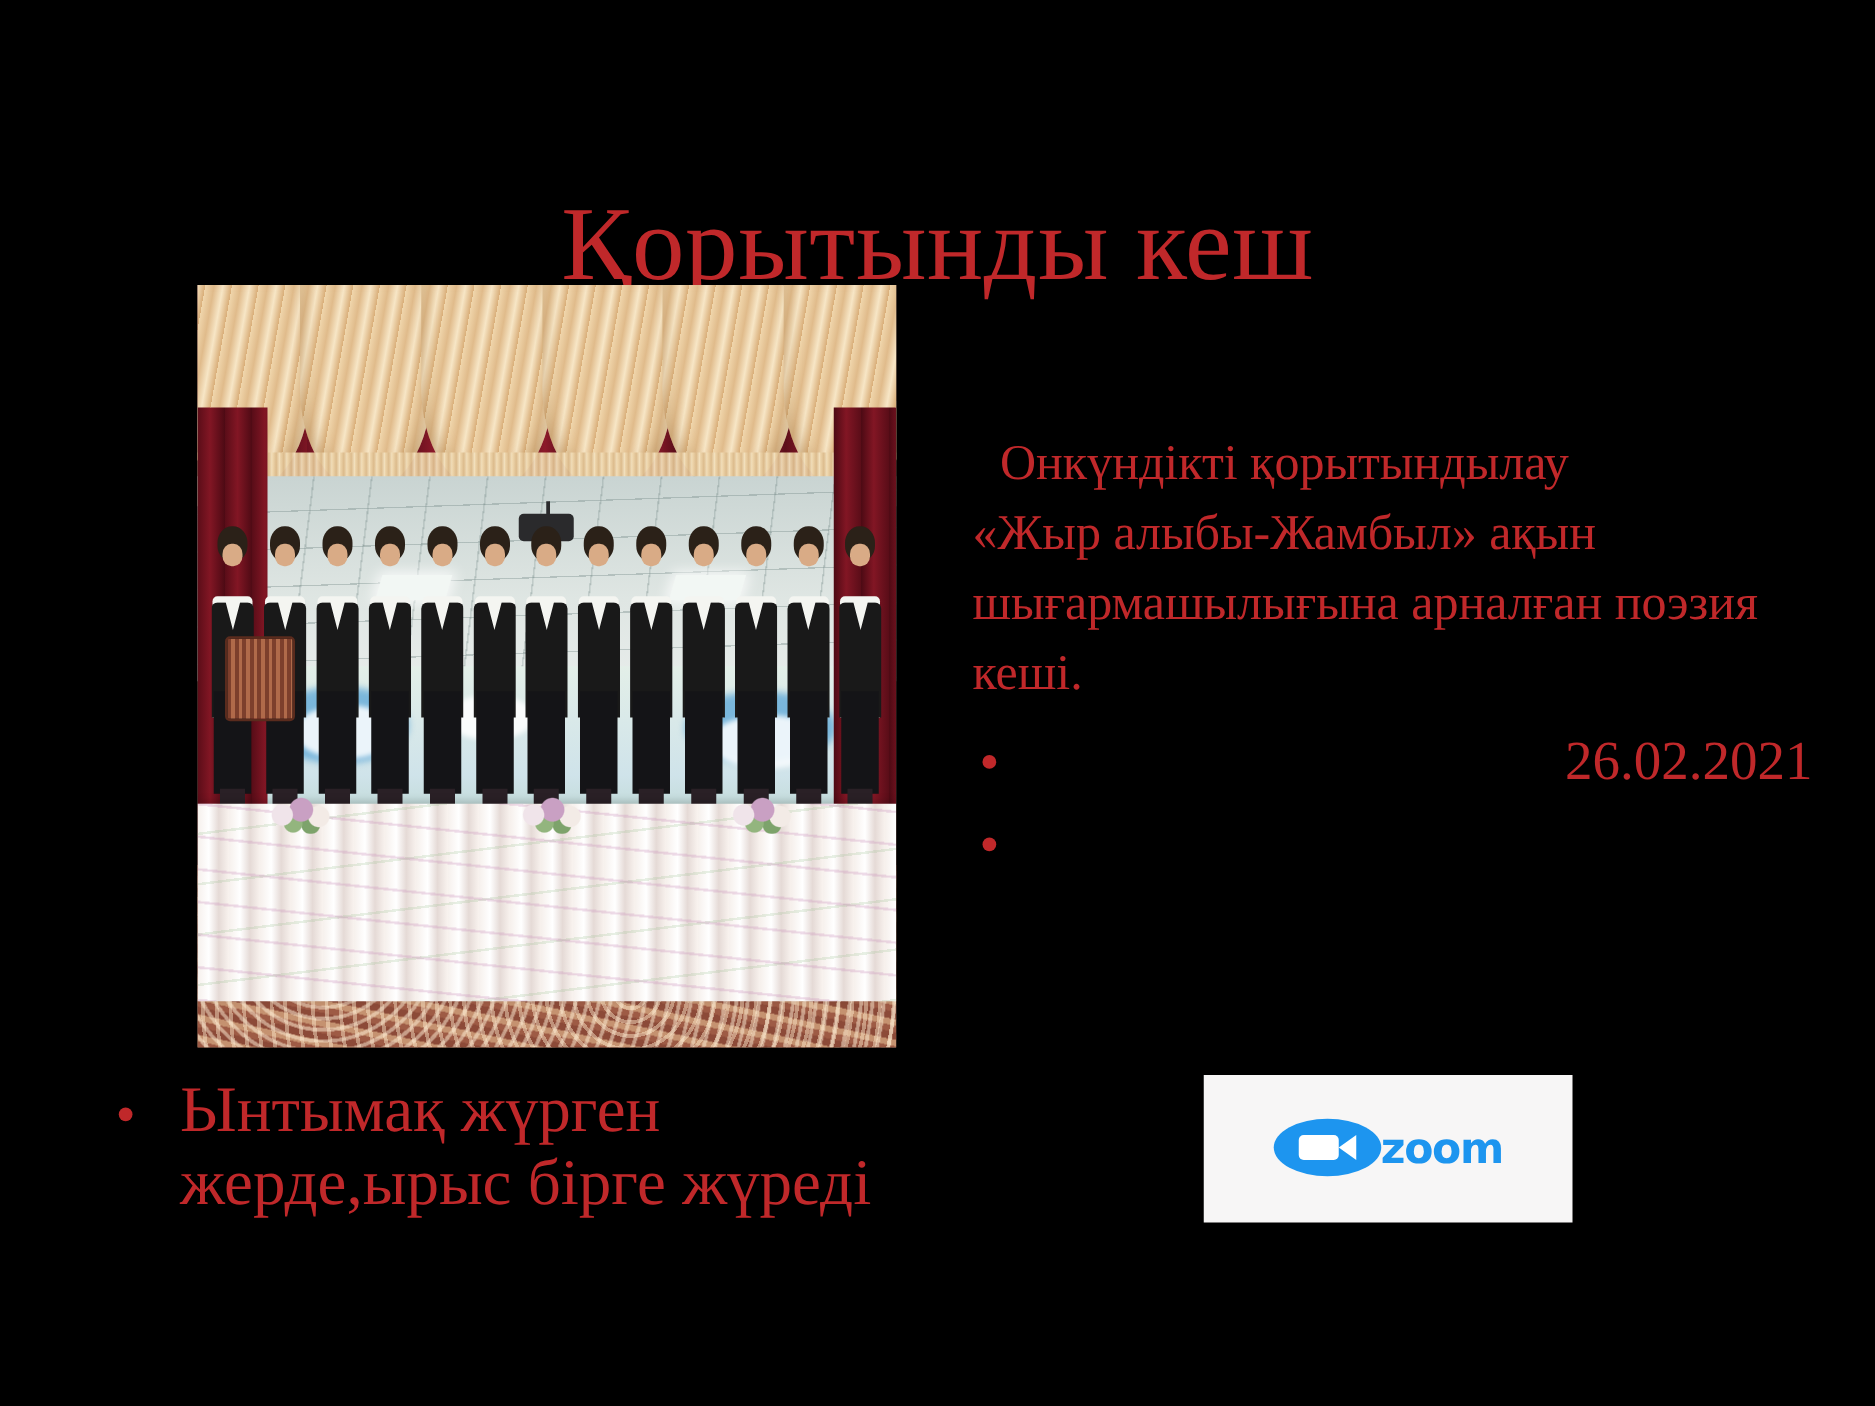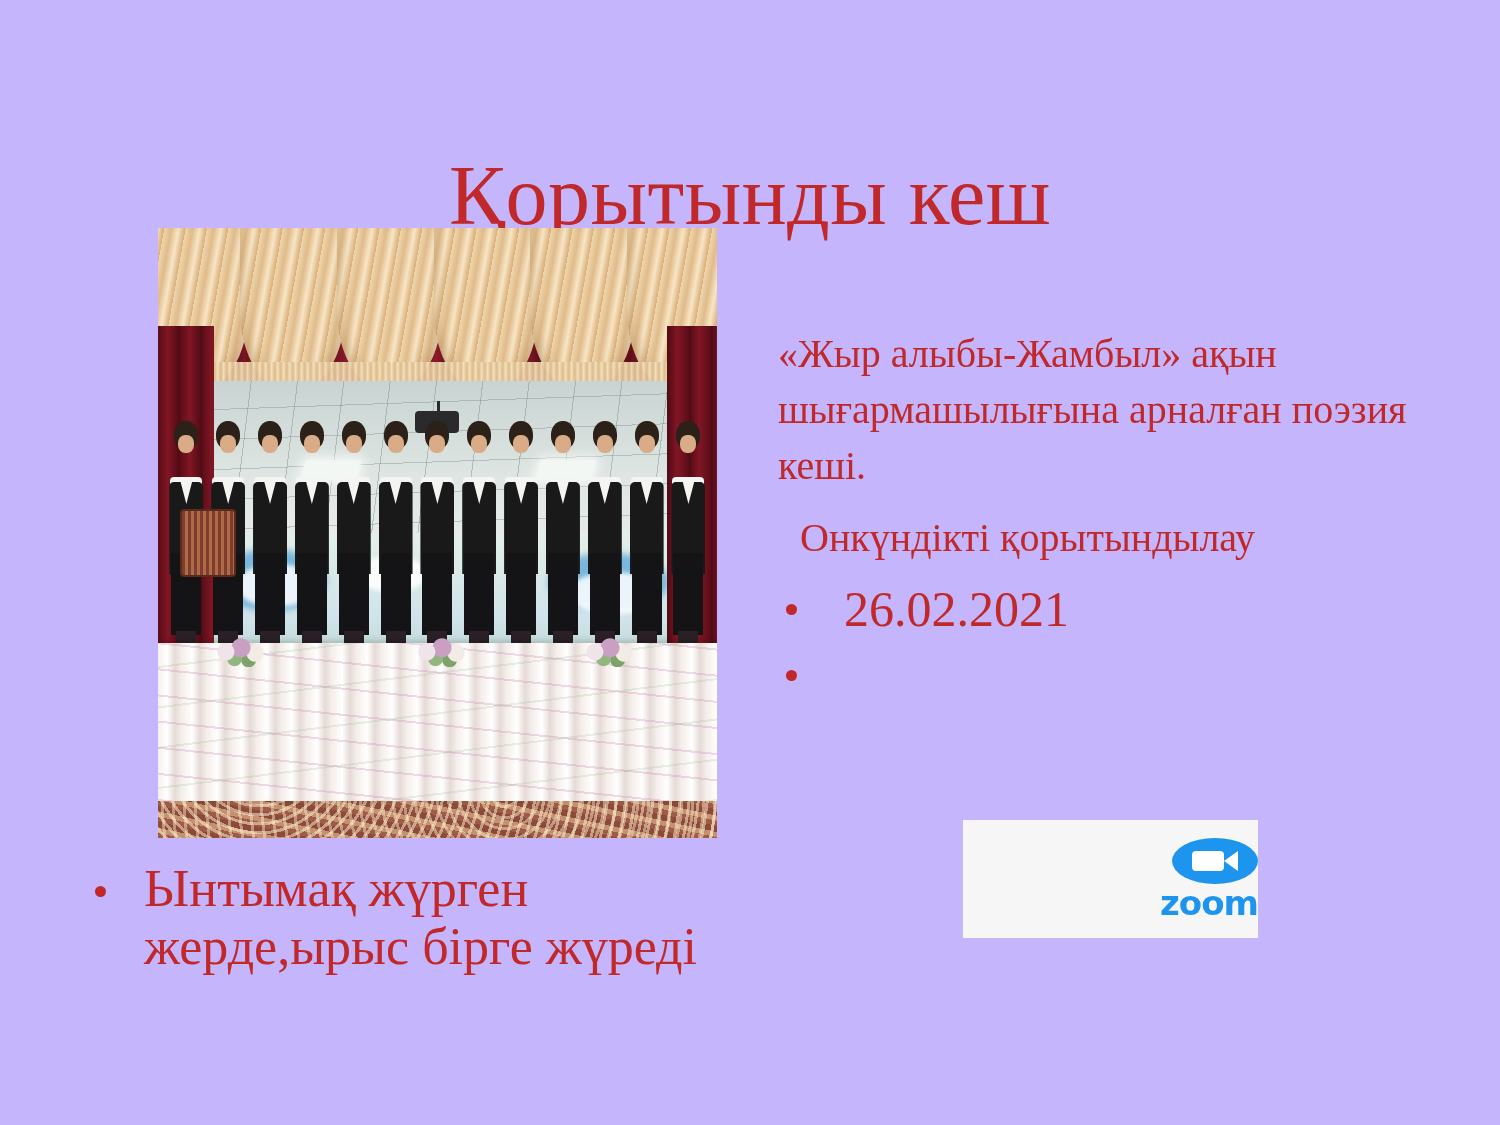--- a/index.html
+++ b/index.html
@@ -13,21 +13,21 @@
     background: #b2e8e4;
     font-family: "Liberation Serif", "DejaVu Serif", serif;
     overflow: hidden;
     position: relative;
   }
 
   .slide {
     position: relative;
     width: 1500px;
     height: 1125px;
-    background: #c4b5fd;
+    background: #000000;
   }
 
   
   .slide-title {
     position: absolute;
     left: 0;
     top: 92px;
     width: 1500px;
     text-align: center;
     color: #c0282a;
@@ -313,24 +313,25 @@
     margin-top: 16px;
   }
 
   .bullet-list {
     list-style: none;
     margin: 10px 0 0 0;
     padding: 0;
   }
   .bullet-list li {
     position: relative;
-    font-size: 50px;
+    font-size: 44px;
     line-height: 66px;
     padding-left: 66px;
     color: #c0282a;
+    text-align: right;
   }
   .bullet-list li .dot {
     position: absolute;
     left: 8px;
     top: 28px;
     width: 11px;
     height: 11px;
     background: #c0282a;
     border-radius: 50%;
   }
@@ -356,27 +357,27 @@
     display: block;
     padding-left: 58px;
     font-size: 52px;
     line-height: 58px;
   }
 
   
   .zoom-card {
     position: absolute;
     left: 963px;
-    top: 820px;
+    top: 860px;
     width: 295px;
     height: 118px;
     background: #f7f6f6;
     display: flex;
-    flex-direction: column;
-    align-items: flex-end;
+    flex-direction: row;
+    align-items: center;
     justify-content: center;
   }
   .zoom-mark {
     position: relative;
     width: 86px;
     height: 46px;
     background: #1d95ef;
     border-radius: 50%;
     margin-bottom: 2px;
   }
@@ -560,23 +561,23 @@
       <div class="ph-table"></div>
       <div class="ph-bouquet b1"></div>
       <div class="ph-bouquet b2"></div>
       <div class="ph-bouquet b3"></div>
 
     </div>
   </div>
 
   <div class="text-block">
 
+    <p class="para indented">Онкүндікті қорытындылау</p>
+
     <p class="para">«Жыр алыбы-Жамбыл» ақын шығармашылығына арналған поэзия кеші.</p>
-
-    <p class="para indented">Онкүндікті қорытындылау</p>
 
     <ul class="bullet-list">
       <li>
         <span class="dot"></span>
         <span>26.02.2021</span>
       </li>
       <li>
         <span class="dot"></span>
       </li>
     </ul>

